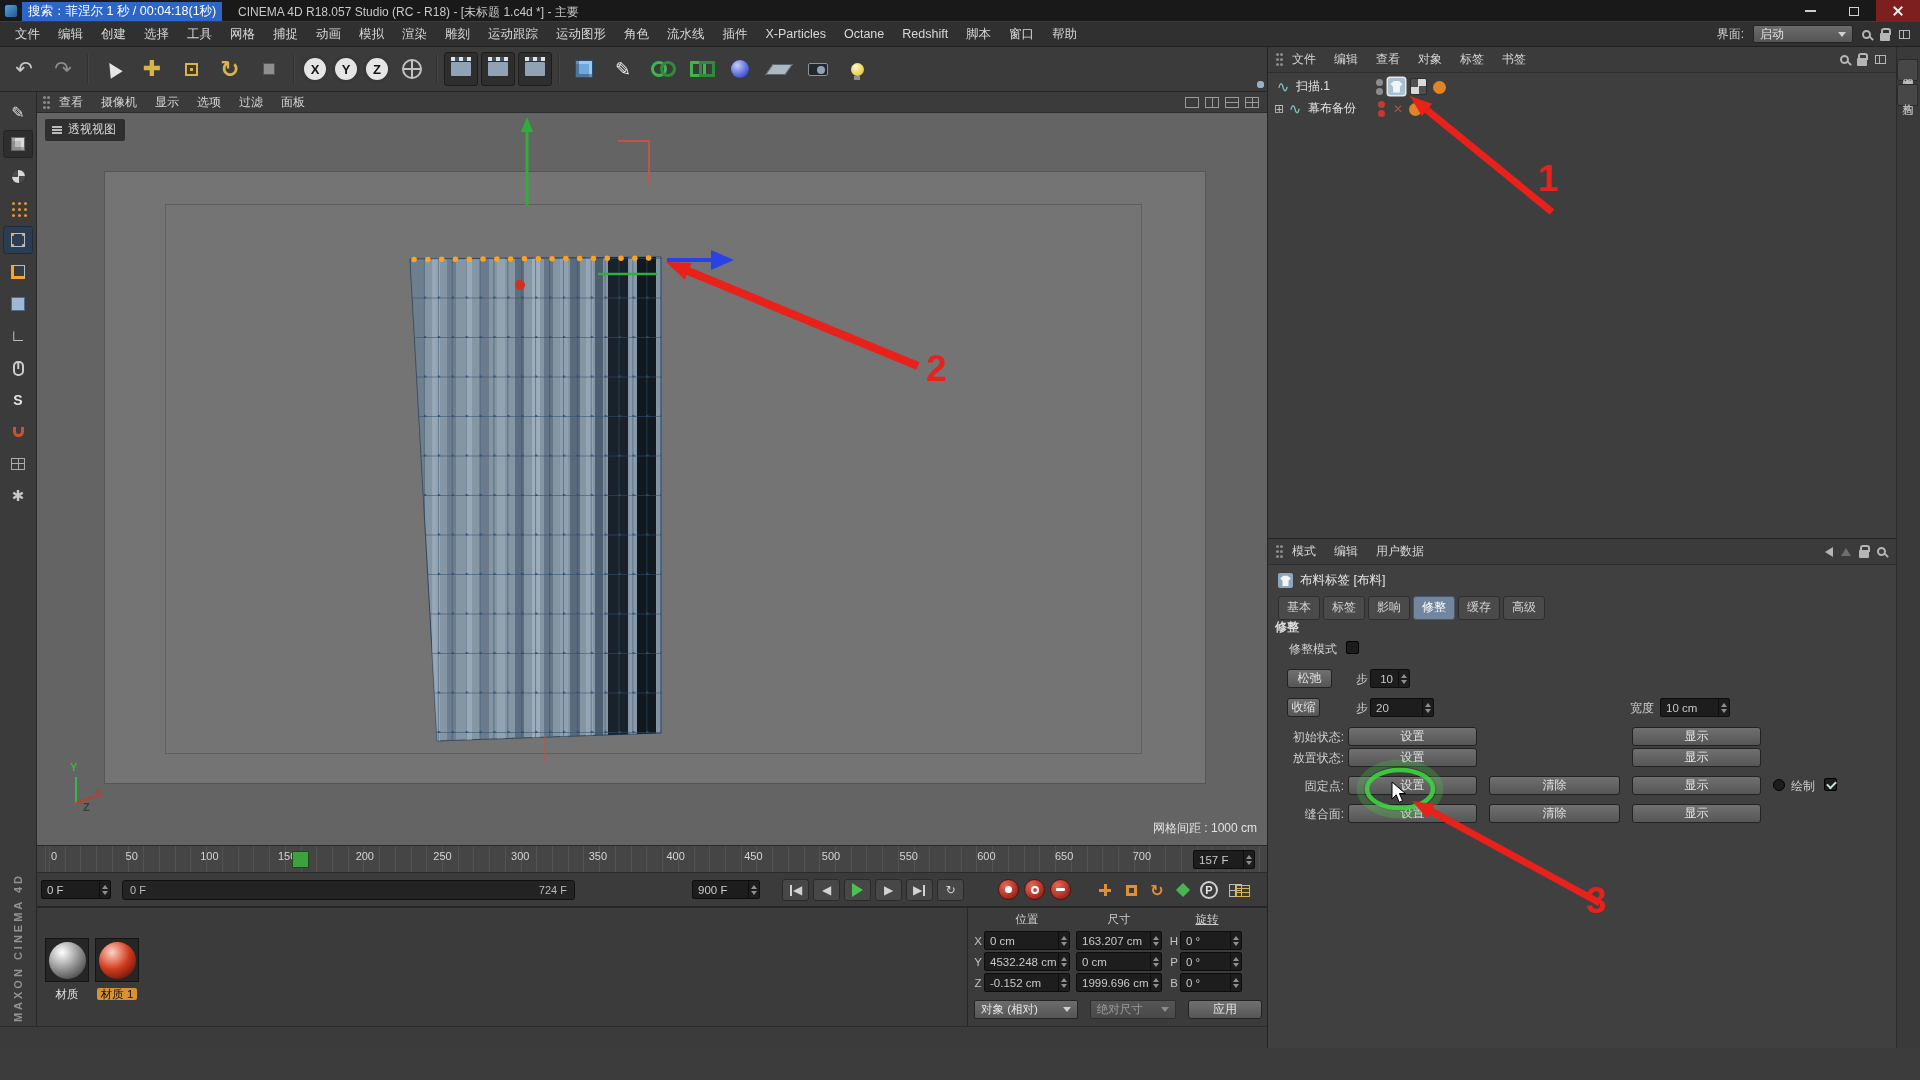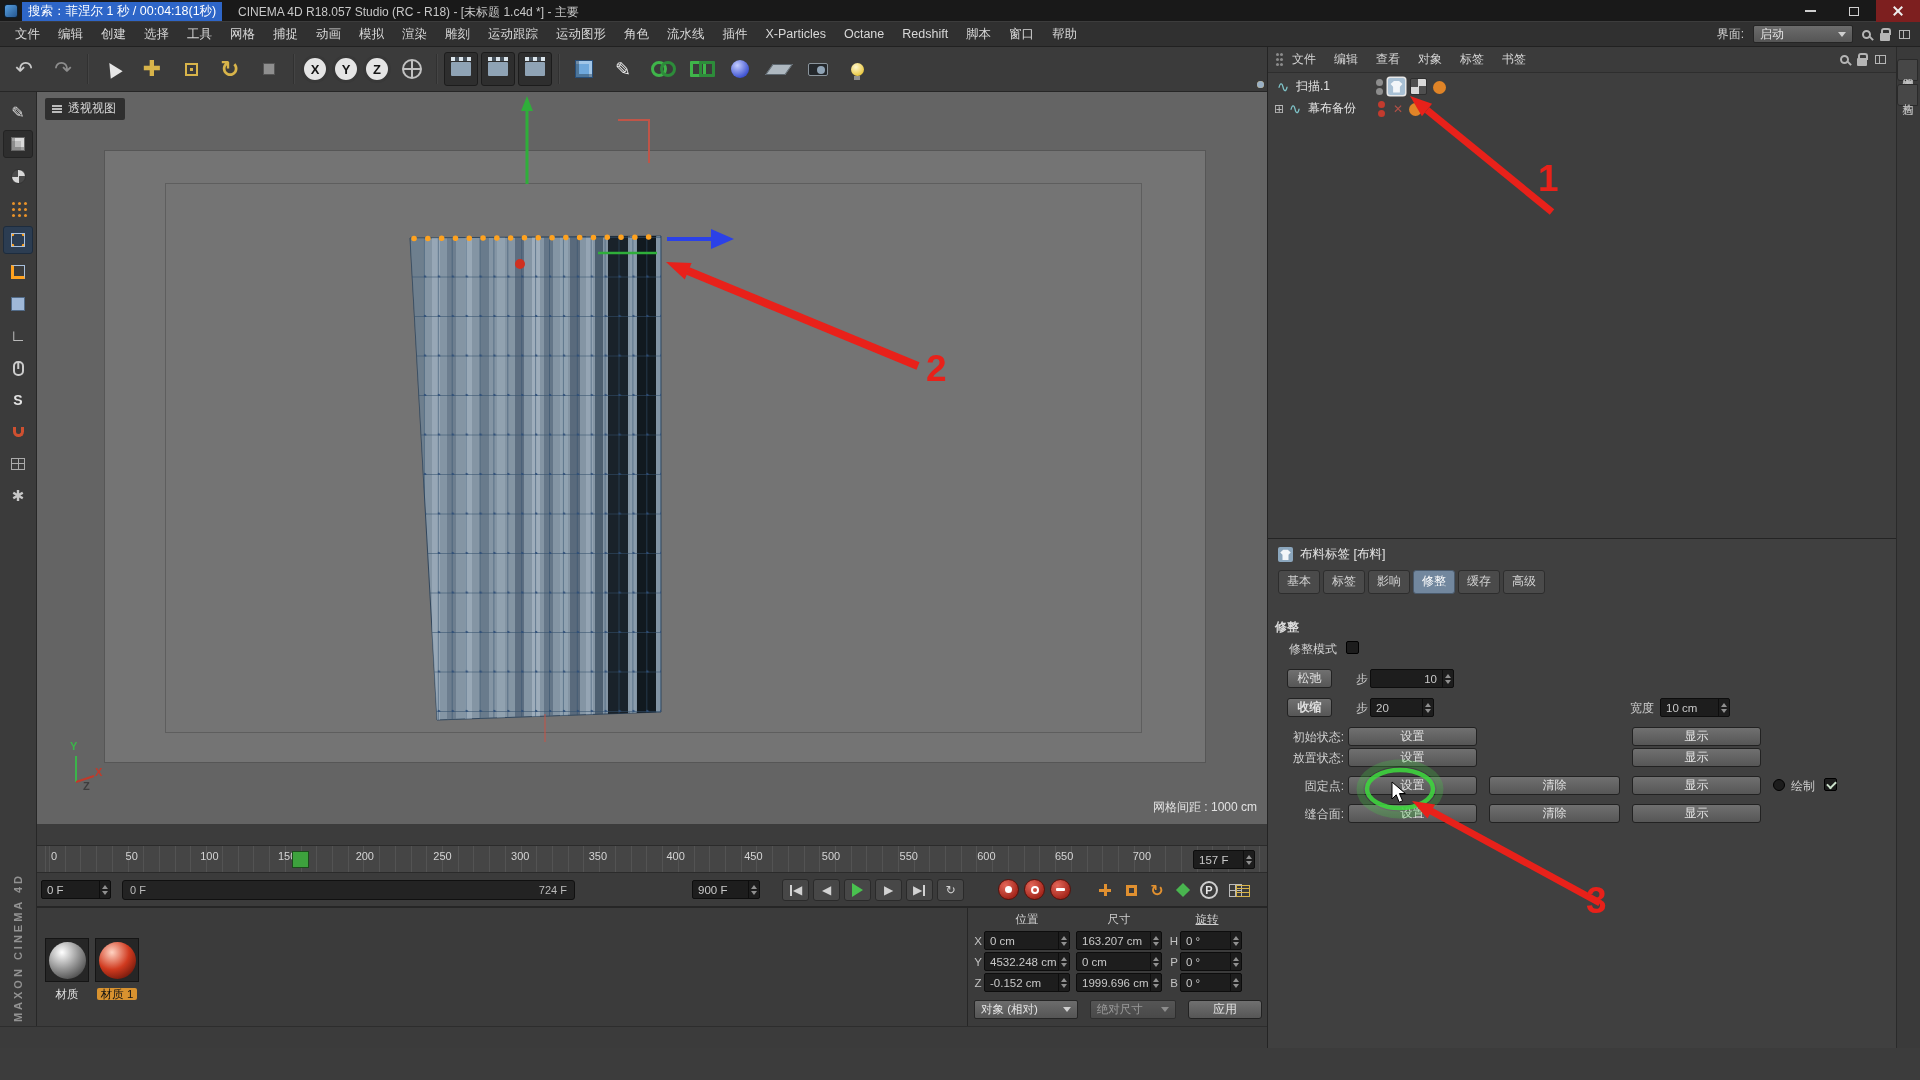--- a/index.html
+++ b/index.html
@@ -413,20 +413,30 @@
     <span class="licon">
         <span class="gridlock"></span>
       </span>
     <span class="licon">
         <span class="lg-gear">✱</span>
       </span>
     <span class="maxon">MAXON CINEMA 4D</span>
   </div>
 
   <div class="vcol">
+    <div class="vmenu">
+      <span class="grip"></span>
+      <span><span class="menu-item">查看</span><span class="menu-item">摄像机</span><span class="menu-item">显示</span><span class="menu-item">选项</span><span class="menu-item">过滤</span><span class="menu-item">面板</span></span>
+      <span class="vmenu-right">
+        <span class="wicon"></span>
+        <span class="wicon split-v"></span>
+        <span class="wicon split-h"></span>
+        <span class="wicon quad"></span>
+      </span>
+    </div>
 
     <div class="view3d">
       <div class="rframe-outer"></div>
       <div class="rframe-inner"></div>
 
       <svg class="scene" width="1230" height="732">
         <defs>
           <clipPath id="curtainClip">
               <path d="M373 146 L624 144 L624 620 L400 628 Z"></path>
             </clipPath>
@@ -733,20 +743,30 @@
         <span class="vis-dots" style="margin-left:12px;">
             <span class="vdot red"></span>
             <span class="vdot red"></span>
           </span>
         <span class="gx">✕</span>
         <span class="tag-dot"></span>
       </div>
     </div>
 
     <div class="am">
+      <div class="am-header">
+        <span class="grip"></span>
+        <span><span class="menu-item">模式</span><span class="menu-item">编辑</span><span class="menu-item">用户数据</span></span>
+        <span class="hicon-group">
+          <span class="hic-tri-left"></span>
+          <span class="hic-tri-up"></span>
+          <span class="icon-lock"></span>
+          <span class="icon-magnifier"></span>
+        </span>
+      </div>
       <div class="am-title">
         <span class="am-cloth"></span>
         <span>布料标签 [布料]</span>
       </div>
       <div class="am-tabs">
           <span class="am-tab">基本</span>
           <span class="am-tab">标签</span>
           <span class="am-tab">影响</span>
           <span class="am-tab active">修整</span>
           <span class="am-tab">缓存</span>
@@ -755,31 +775,31 @@
       <div class="am-section">修整</div>
 
       <div class="am-row" style="top:100px;">
         <span class="llabel" style="left:21px;">修整模式</span>
         <span class="checkbox" style="left:78px;"></span>
       </div>
 
       <div class="am-row" style="top:130px;text-align:right;">
         <span class="c4d-btn abtn" style="left:19px;width:45px;">松弛</span>
         <span class="llabel" style="left:88px;">步</span>
-        <span class="field afield" style="left:102px;width:84px;">
+        <span class="field afield" style="left:102px;width:40px;">
             <span class="val">10</span>
             <span class="spin">
               <i class="tri-up"></i>
               <i class="tri-dn"></i>
             </span>
           </span>
       </div>
 
       <div class="am-row" style="top:159px;">
-        <span class="c4d-btn abtn" style="left:19px;width:45px;font-weight:bold;">收缩</span>
+        <span class="c4d-btn abtn" style="left:19px;width:33px;">收缩</span>
         <span class="llabel" style="left:88px;">步</span>
         <span class="field afield" style="left:102px;width:64px;">
             <span class="val">20</span>
             <span class="spin">
               <i class="tri-up"></i>
               <i class="tri-dn"></i>
             </span>
           </span>
         <span class="llabel" style="left:362px;">宽度</span>
         <span class="field afield" style="left:392px;width:70px;">

